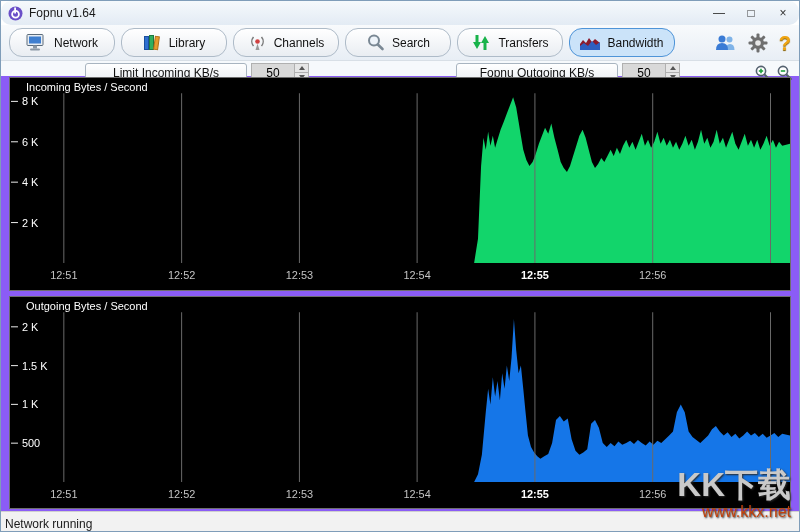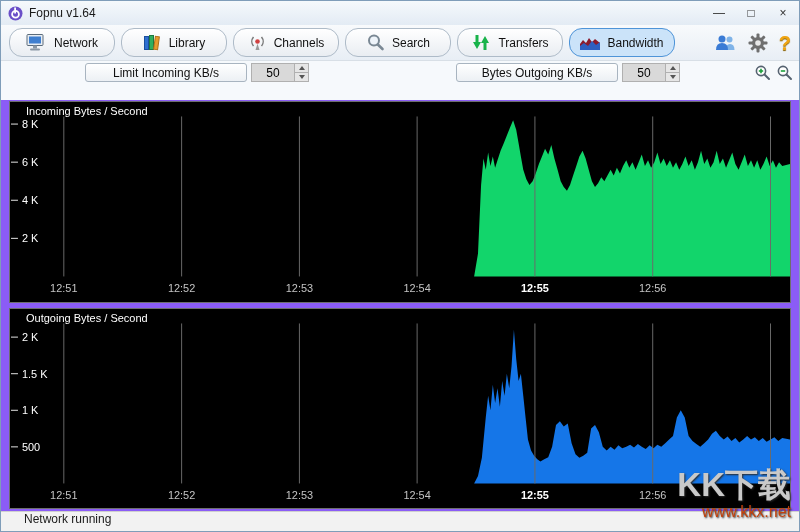--- a/index.html
+++ b/index.html
@@ -3,40 +3,40 @@
 <meta charset="utf-8">
 <style>
   * { box-sizing: border-box; }
   html,body { margin:0; padding:0; background:#d9d9d9; }
   body { width:800px; height:532px; font-family:"Liberation Sans",sans-serif; }
   .window { width:800px; height:532px; border:1px solid #7f9db9; background:#fff;
             display:flex; flex-direction:column; position:relative; overflow:hidden; }
 
   
   .titlebar { height:24px; flex:0 0 auto; background:linear-gradient(#f5f9fc,#e3ebf4);
-              display:flex; align-items:center; padding-left:7px; }
+              display:flex; align-items:center; padding-left:7px;border-radius:10px; }
   .title-text { font-size:12px; color:#1a1a1a; margin-left:6px; }
   .win-controls { margin-left:auto; display:flex; height:100%; }
   .win-btn { width:32px; display:flex; align-items:center; justify-content:center;
              font-size:12px; color:#333; }
 
   
   .toolbar { height:36px; flex:0 0 auto; background:linear-gradient(#f8fafc,#e8eef5);
              display:flex; align-items:center; padding:0 8px; gap:6px;
              border-bottom:1px solid #d8dfe6; }
   .tb-btn { height:29px; min-width:106px; display:flex; align-items:center; justify-content:center;
             gap:7px; background:linear-gradient(#ffffff,#e9edf2); border:1px solid #aebbc8;
             border-radius:13px; font-size:12px; color:#111; cursor:default; }
   .tb-btn.active { background:#cbe3f9; border-color:#4e94d8; }
   .tb-right { margin-left:auto; display:flex; align-items:center; gap:10px; }
   .help-icon { font-size:20px; font-weight:bold; color:#f0a512;
                text-shadow:0 1px 1px #8a6200; line-height:1; }
 
   
-  .limitbar { height:39px; flex:0 0 auto; position:relative; background:#f6f9fc; }
+  .limitbar { height:15px; flex:0 0 auto; position:relative; background:#f6f9fc; }
   .limit-btn { position:absolute; top:2px; height:19px; border:1px solid #a8b4c0; border-radius:3px;
                background:linear-gradient(#ffffff,#ecf0f4); font-size:12px; color:#111;
                display:flex; align-items:center; justify-content:center; }
   .limit-in  { left:84px;  width:162px; }
   .limit-out { left:455px; width:162px; }
   .spinbox { position:absolute; top:2px; height:19px; width:58px; background:#d9d9d9;
              border:1px solid #b0b0b0; display:flex; }
   .spin-in  { left:250px; }
   .spin-out { left:621px; }
   .spin-val { width:42px; border:none; background:transparent; text-align:center;
@@ -52,21 +52,21 @@
 
   
   .charts { flex:1; background:#8b5cf6; padding:1px 8px 2px; display:flex; flex-direction:column; gap:5px; }
   .chart-panel { position:relative; flex:1; background:#000; border:1px solid #6e6e6e; }
   .chart-title { position:absolute; top:3px; left:16px; color:#fff; font-size:11px; z-index:2; }
   .chart-svg { position:absolute; left:0; top:0; width:100%; height:100%; }
   .chart-svg text { font-family:"Liberation Sans",sans-serif; }
 
   
   .statusbar { height:20px; flex:0 0 auto; background:#f2f2f2; border-top:1px solid #cfcfcf;
-               display:flex; align-items:flex-start; padding:0 23px; font-size:12px; color:#1a1a1a; }
+               display:flex; align-items:flex-end; padding:0 4px; font-size:12px; color:#1a1a1a; }
 
   
   .watermark { position:absolute; right:8px; bottom:10px; text-align:right; z-index:6; pointer-events:none; }
   .wm-title { font-size:33px; font-weight:bold; color:#c9c9c9; text-shadow:1px 1px 2px #2a2a2a; line-height:1.05; }
   .wm-url { font-size:16px; color:#c2410c; text-shadow:1px 1px 2px #2a2a2a; }
 </style>
 </head>
 <body>
 
 <div class="window">
@@ -178,21 +178,21 @@
       <input class="spin-val" value="50" style="">
       <div class="spin-arrows">
         <div class="spin-up">
             <span class="tri-up"></span>
           </div>
         <div class="spin-down">
             <span class="tri-down"></span>
           </div>
       </div>
     </div>
-    <div class="limit-btn limit-out">Bytes Outgoing KB/s</div>
+    <div class="limit-btn limit-out">Fopnu Outgoing KB/s</div>
     <div class="spinbox spin-out">
       <input class="spin-val" value="50" style="">
       <div class="spin-arrows">
         <div class="spin-up">
             <span class="tri-up"></span>
           </div>
         <div class="spin-down">
             <span class="tri-down"></span>
           </div>
       </div>

